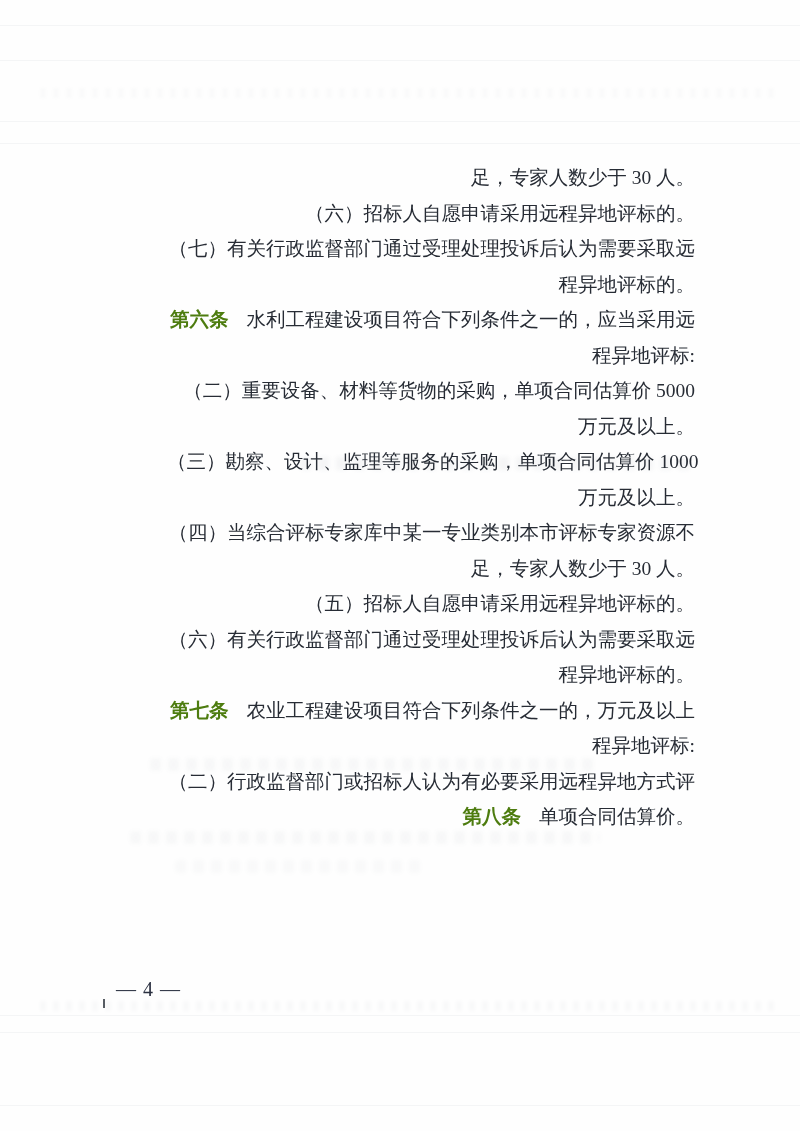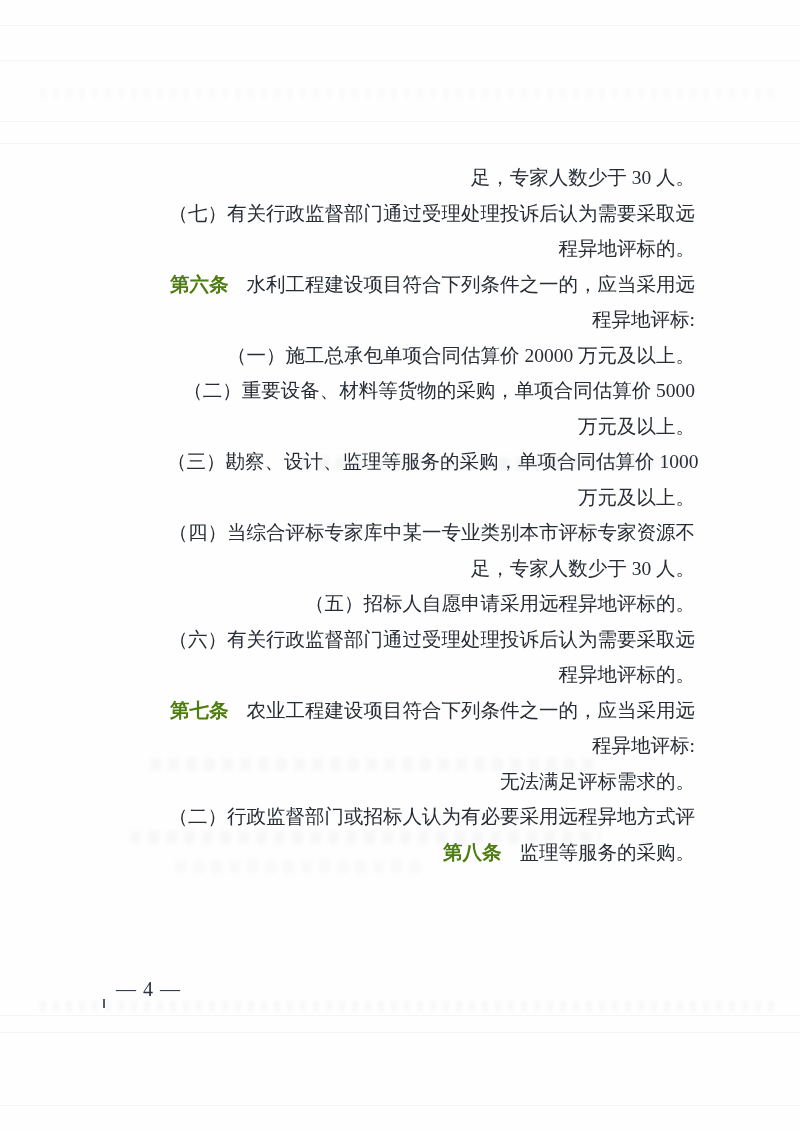--- a/index.html
+++ b/index.html
@@ -81,35 +81,34 @@
   <div class="artifact ghost-band" style="left:300px;top:457px;width:395px"></div>
   <div class="artifact ghost-band" style="left:150px;top:758px;width:450px;opacity:0.10"></div>
   <div class="artifact ghost-band" style="left:130px;top:831px;width:470px;opacity:0.10"></div>
   <div class="artifact ghost-band" style="left:175px;top:860px;width:250px;opacity:0.08"></div>
   <div class="artifact noise-band" style="top:1001px"></div>
   <div class="artifact noise-band" style="top:88px;opacity:0.07"></div>
   <div class="artifact tick"></div>
 
   <div class="text-block">
       <div class="line"><span>足，专家人数少于 30 人。</span></div>
+      <div class="line indent"><span>（六）招标人自愿申请采用远程异地评标的。</span></div>
       <div class="line indent"><span>（七）有关行政监督部门通过受理处理投诉后认为需要采取远</span></div>
       <div class="line"><span>程异地评标的。</span></div>
       <div class="line indent"><span class="art">第六条</span><span>水利工程建设项目符合下列条件之一的，应当采用远</span></div>
       <div class="line"><span>程异地评标:</span></div>
-      <div class="line indent"><span>（一）施工总承包单项合同估算价 20000 万元及以上。</span></div>
       <div class="line indent"><span>（二）重要设备、材料等货物的采购，单项合同估算价 5000</span></div>
       <div class="line"><span>万元及以上。</span></div>
       <div class="line indent"><span>（三）勘察、设计、监理等服务的采购，单项合同估算价 1000</span></div>
       <div class="line"><span>万元及以上。</span></div>
       <div class="line indent"><span>（四）当综合评标专家库中某一专业类别本市评标专家资源不</span></div>
       <div class="line"><span>足，专家人数少于 30 人。</span></div>
       <div class="line indent"><span>（五）招标人自愿申请采用远程异地评标的。</span></div>
       <div class="line indent"><span>（六）有关行政监督部门通过受理处理投诉后认为需要采取远</span></div>
       <div class="line"><span>程异地评标的。</span></div>
-      <div class="line indent"><span class="art">第七条</span><span>农业工程建设项目符合下列条件之一的，应当采用远</span></div>
+      <div class="line indent"><span class="art">第七条</span><span>农业工程建设项目符合下列条件之一的，万元及以上</span></div>
       <div class="line"><span>程异地评标:</span></div>
-      <div class="line"><span>无法满足评标需求的。</span></div>
       <div class="line indent"><span>（二）行政监督部门或招标人认为有必要采用远程异地方式评</span></div>
-      <div class="line indent"><span class="art">第八条</span><span>监理等服务的采购。</span></div>
+      <div class="line indent"><span class="art">第八条</span><span>单项合同估算价。</span></div>
     </div>
 
   <div class="page-number">— 4 —</div>
 </div>
 
 </body></html>

